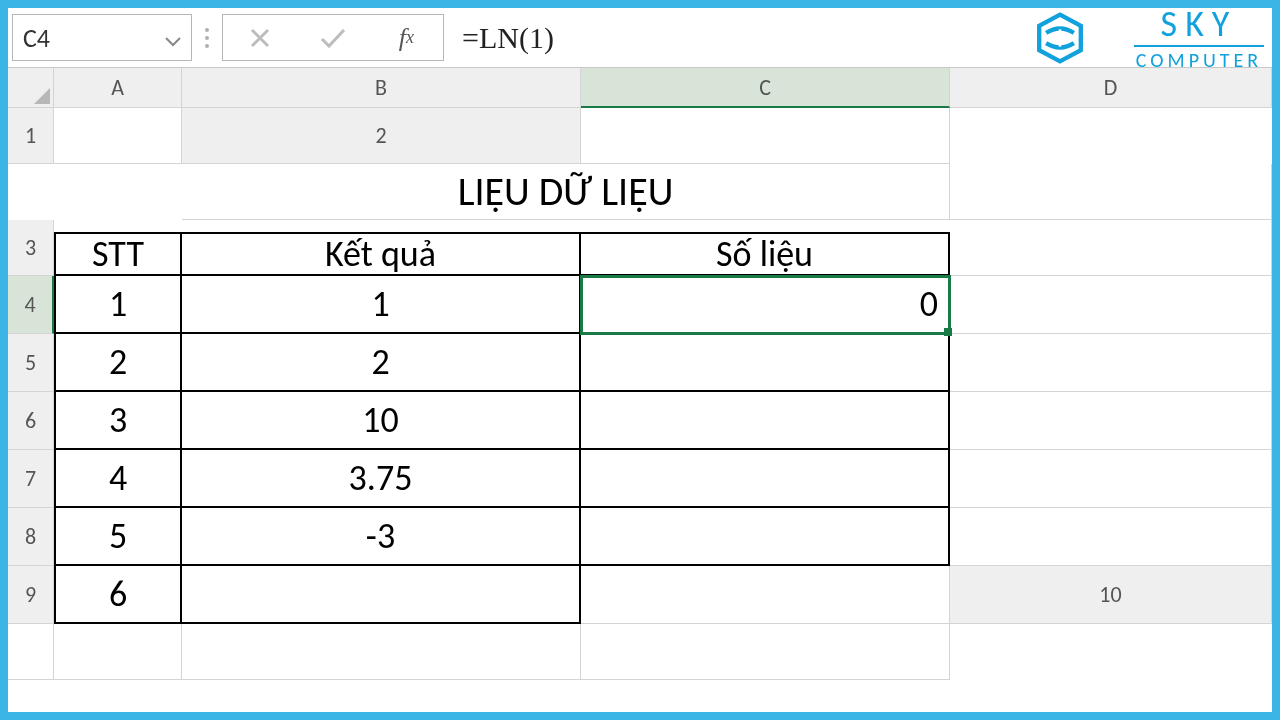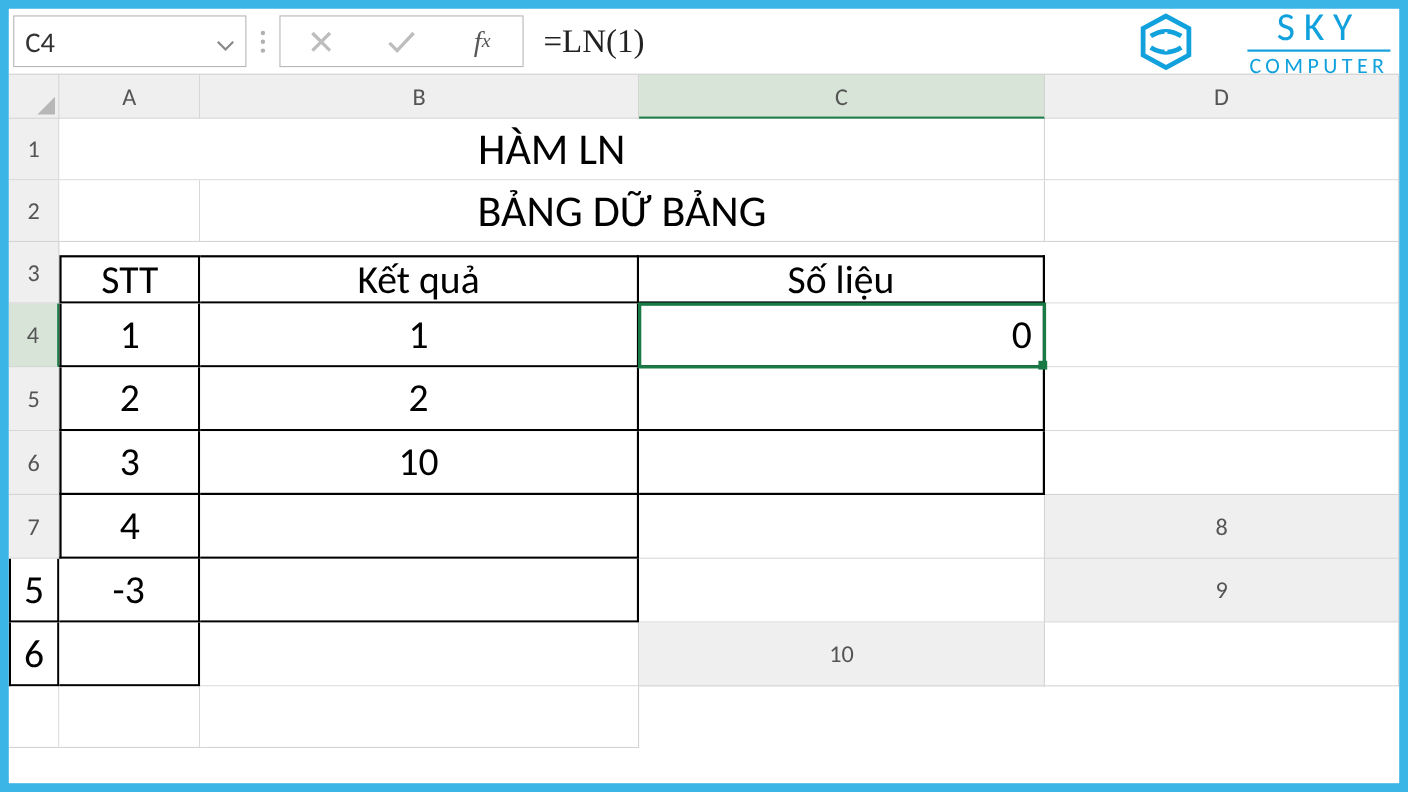--- a/index.html
+++ b/index.html
@@ -18,21 +18,21 @@
   .fbar {
     display: flex;
     align-items: stretch;
     height: 60px;
     border-bottom: 1px solid #c8c8c8;
     background: #fff;
     padding: 6px 4px;
     gap: 6px;
   }
   .namebox {
-    width: 212px;
+    width: 180px;
     display: flex;
     align-items: center;
     border: 1px solid #b7b7b7;
     background: #fff;
     padding: 0 10px;
     font-size: 26px;
     color: #333;
     position: relative;
   }
   .namebox .dd {
@@ -199,29 +199,26 @@
 
 <div class="grid" style="grid-template-rows: 40px 56px 56px 56px 58px 58px 58px 58px 58px 58px 56px;">
 
   <div class="corner"></div>
   <div class="ch">A</div>
   <div class="ch">B</div>
   <div class="ch active">C</div>
   <div class="ch">D</div>
 
   <div class="rh">1</div>
-  <div class="content title-big" style="grid-column: 2 / span 3; border-right:1px solid #d4d4d4;">
-    <span>HÀM LN</span>
-  </div>
   <div></div>
 
   <div class="rh">2</div>
   <div></div>
   <div class="content title-big" style="grid-column: 3 / span 2;">
-    <span>BẢNG DỮ BẢNG</span>
+    <span>LIỆU DỮ LIỆU</span>
   </div>
   <div></div>
 
   <div class="rh">3</div>
   <div class="content b-top b-left b-bot b-right">
         <span>STT</span>
       </div>
   <div class="content b-top b-bot b-right">
         <span>Kết quả</span>
       </div>
@@ -263,20 +260,23 @@
       </div>
   <div class="content b-bot b-right right">
         <span></span>
       </div>
   <div></div>
 
   <div class="rh">7</div>
   <div class="content b-left b-bot b-right">
         <span>4</span>
       </div>
+  <div class="content b-bot b-right">
+        <span>3.75</span>
+      </div>
   <div class="content b-bot b-right right">
         <span></span>
       </div>
   <div></div>
 
   <div class="rh">8</div>
   <div class="content b-left b-bot b-right">
         <span>5</span>
       </div>
   <div class="content b-bot b-right">

